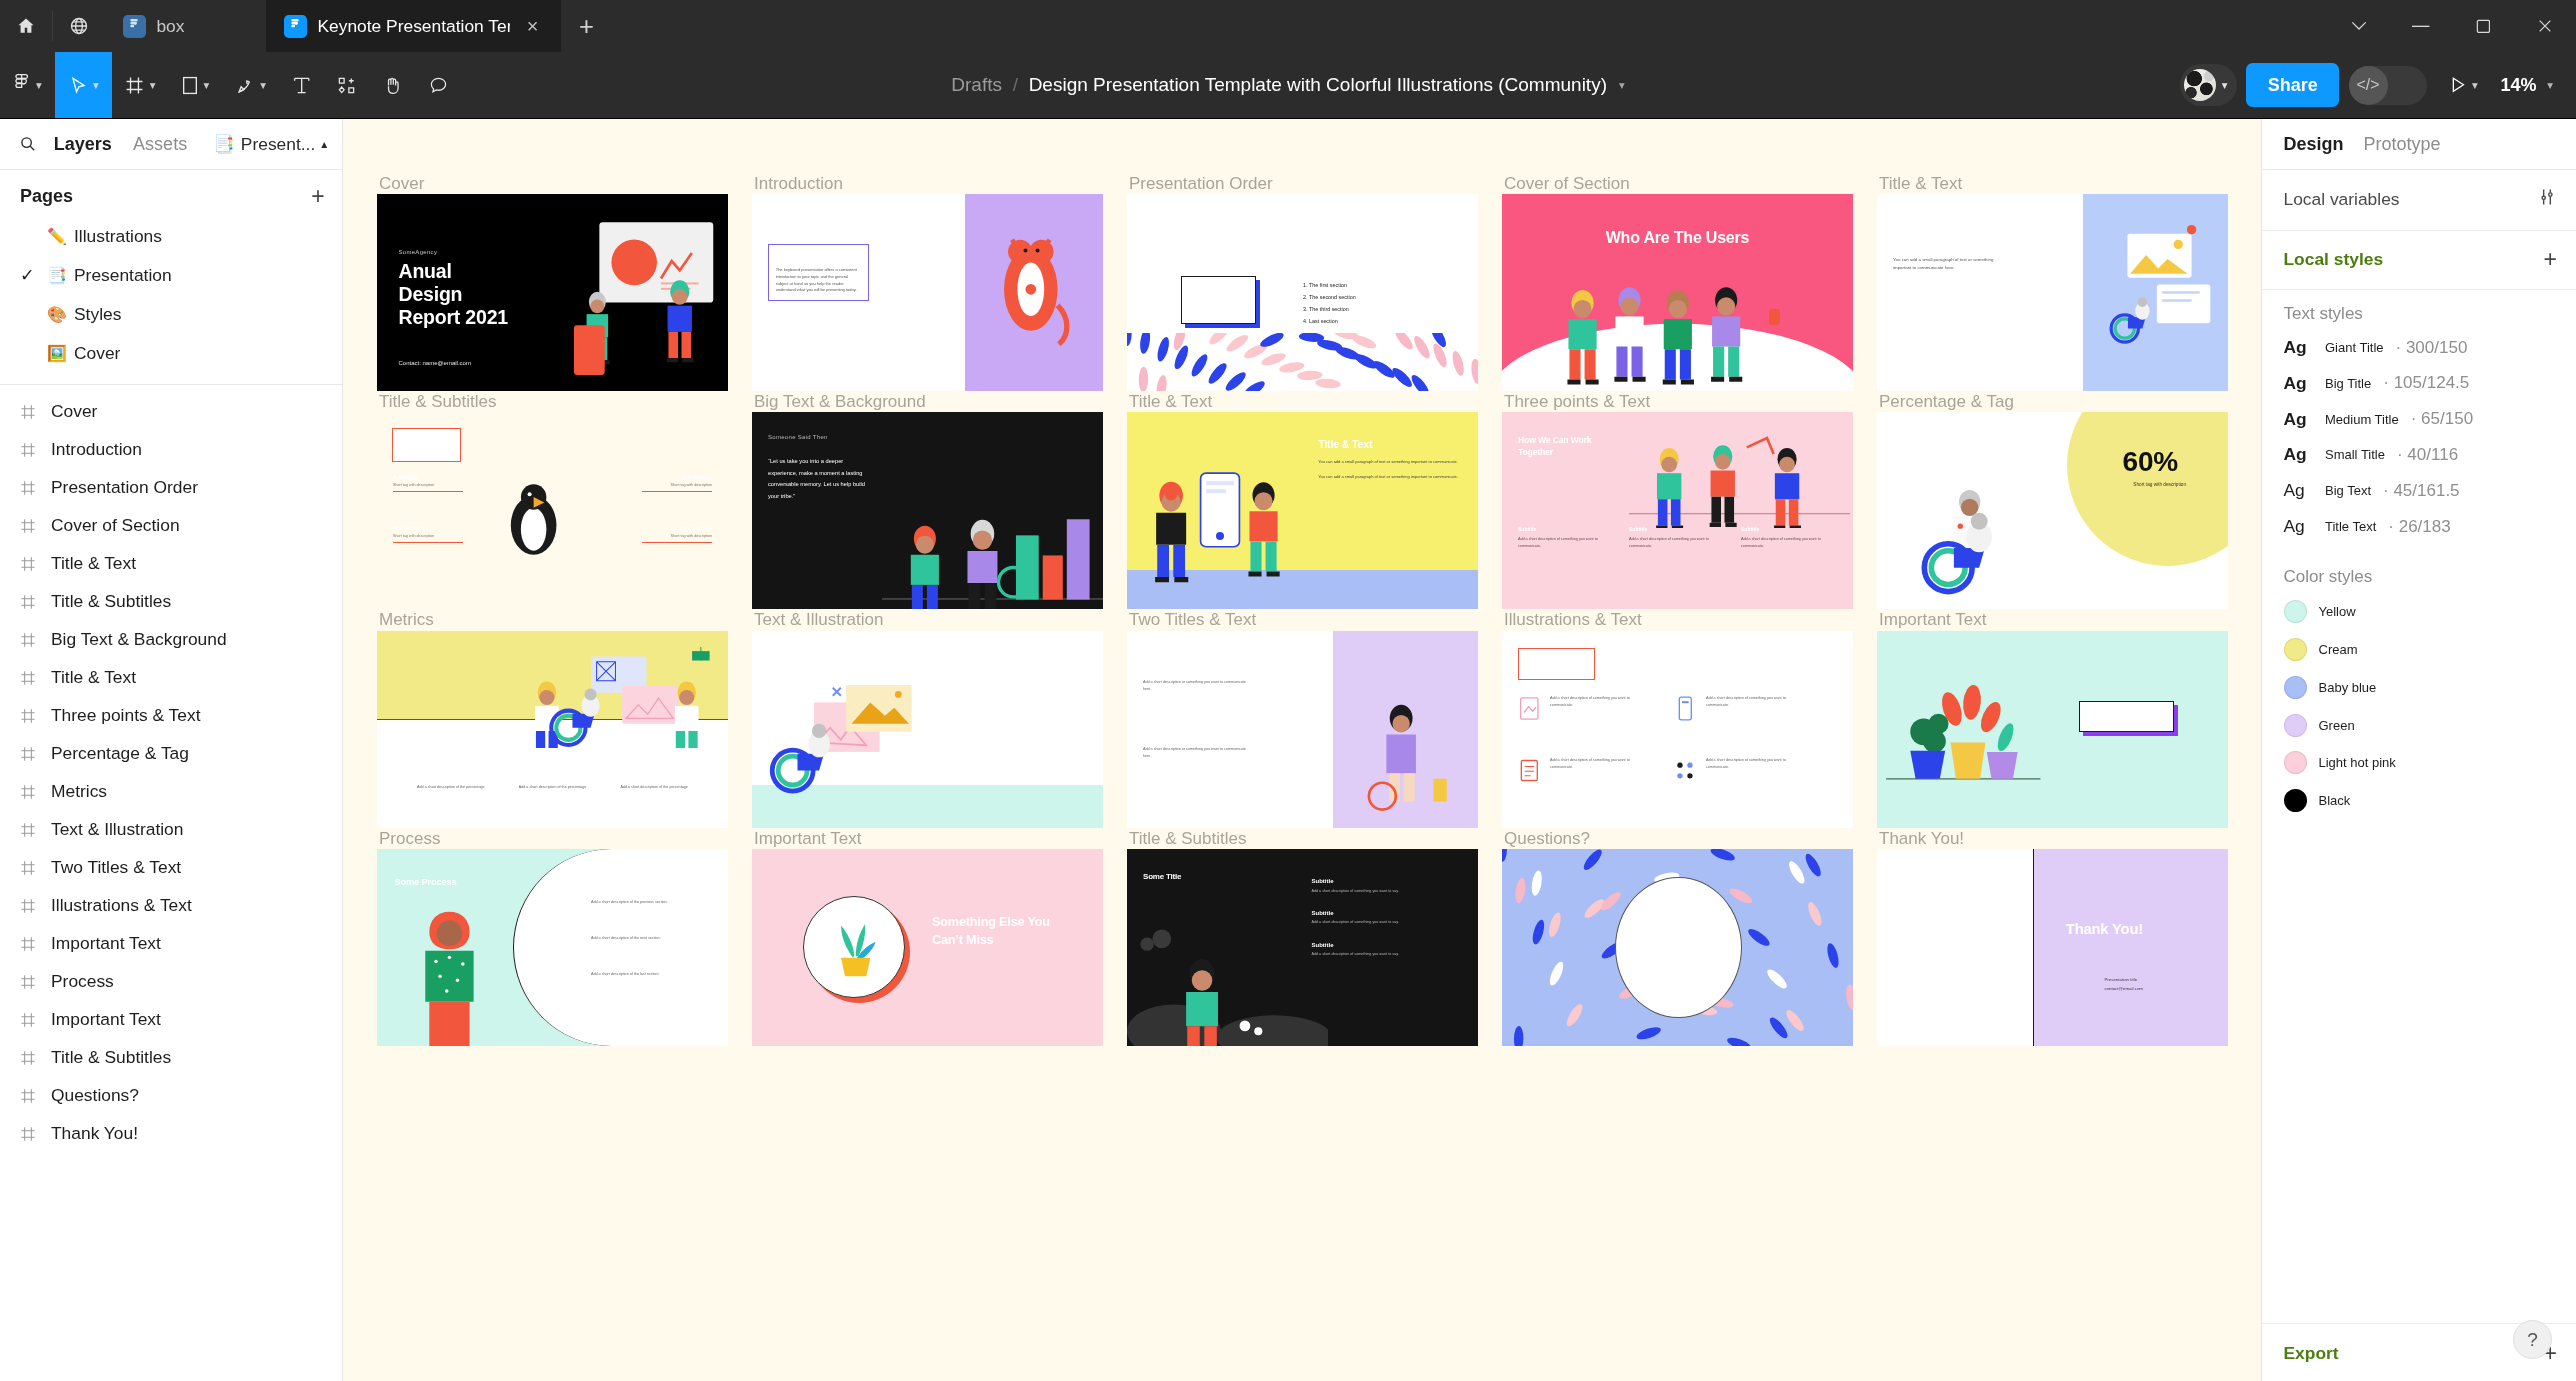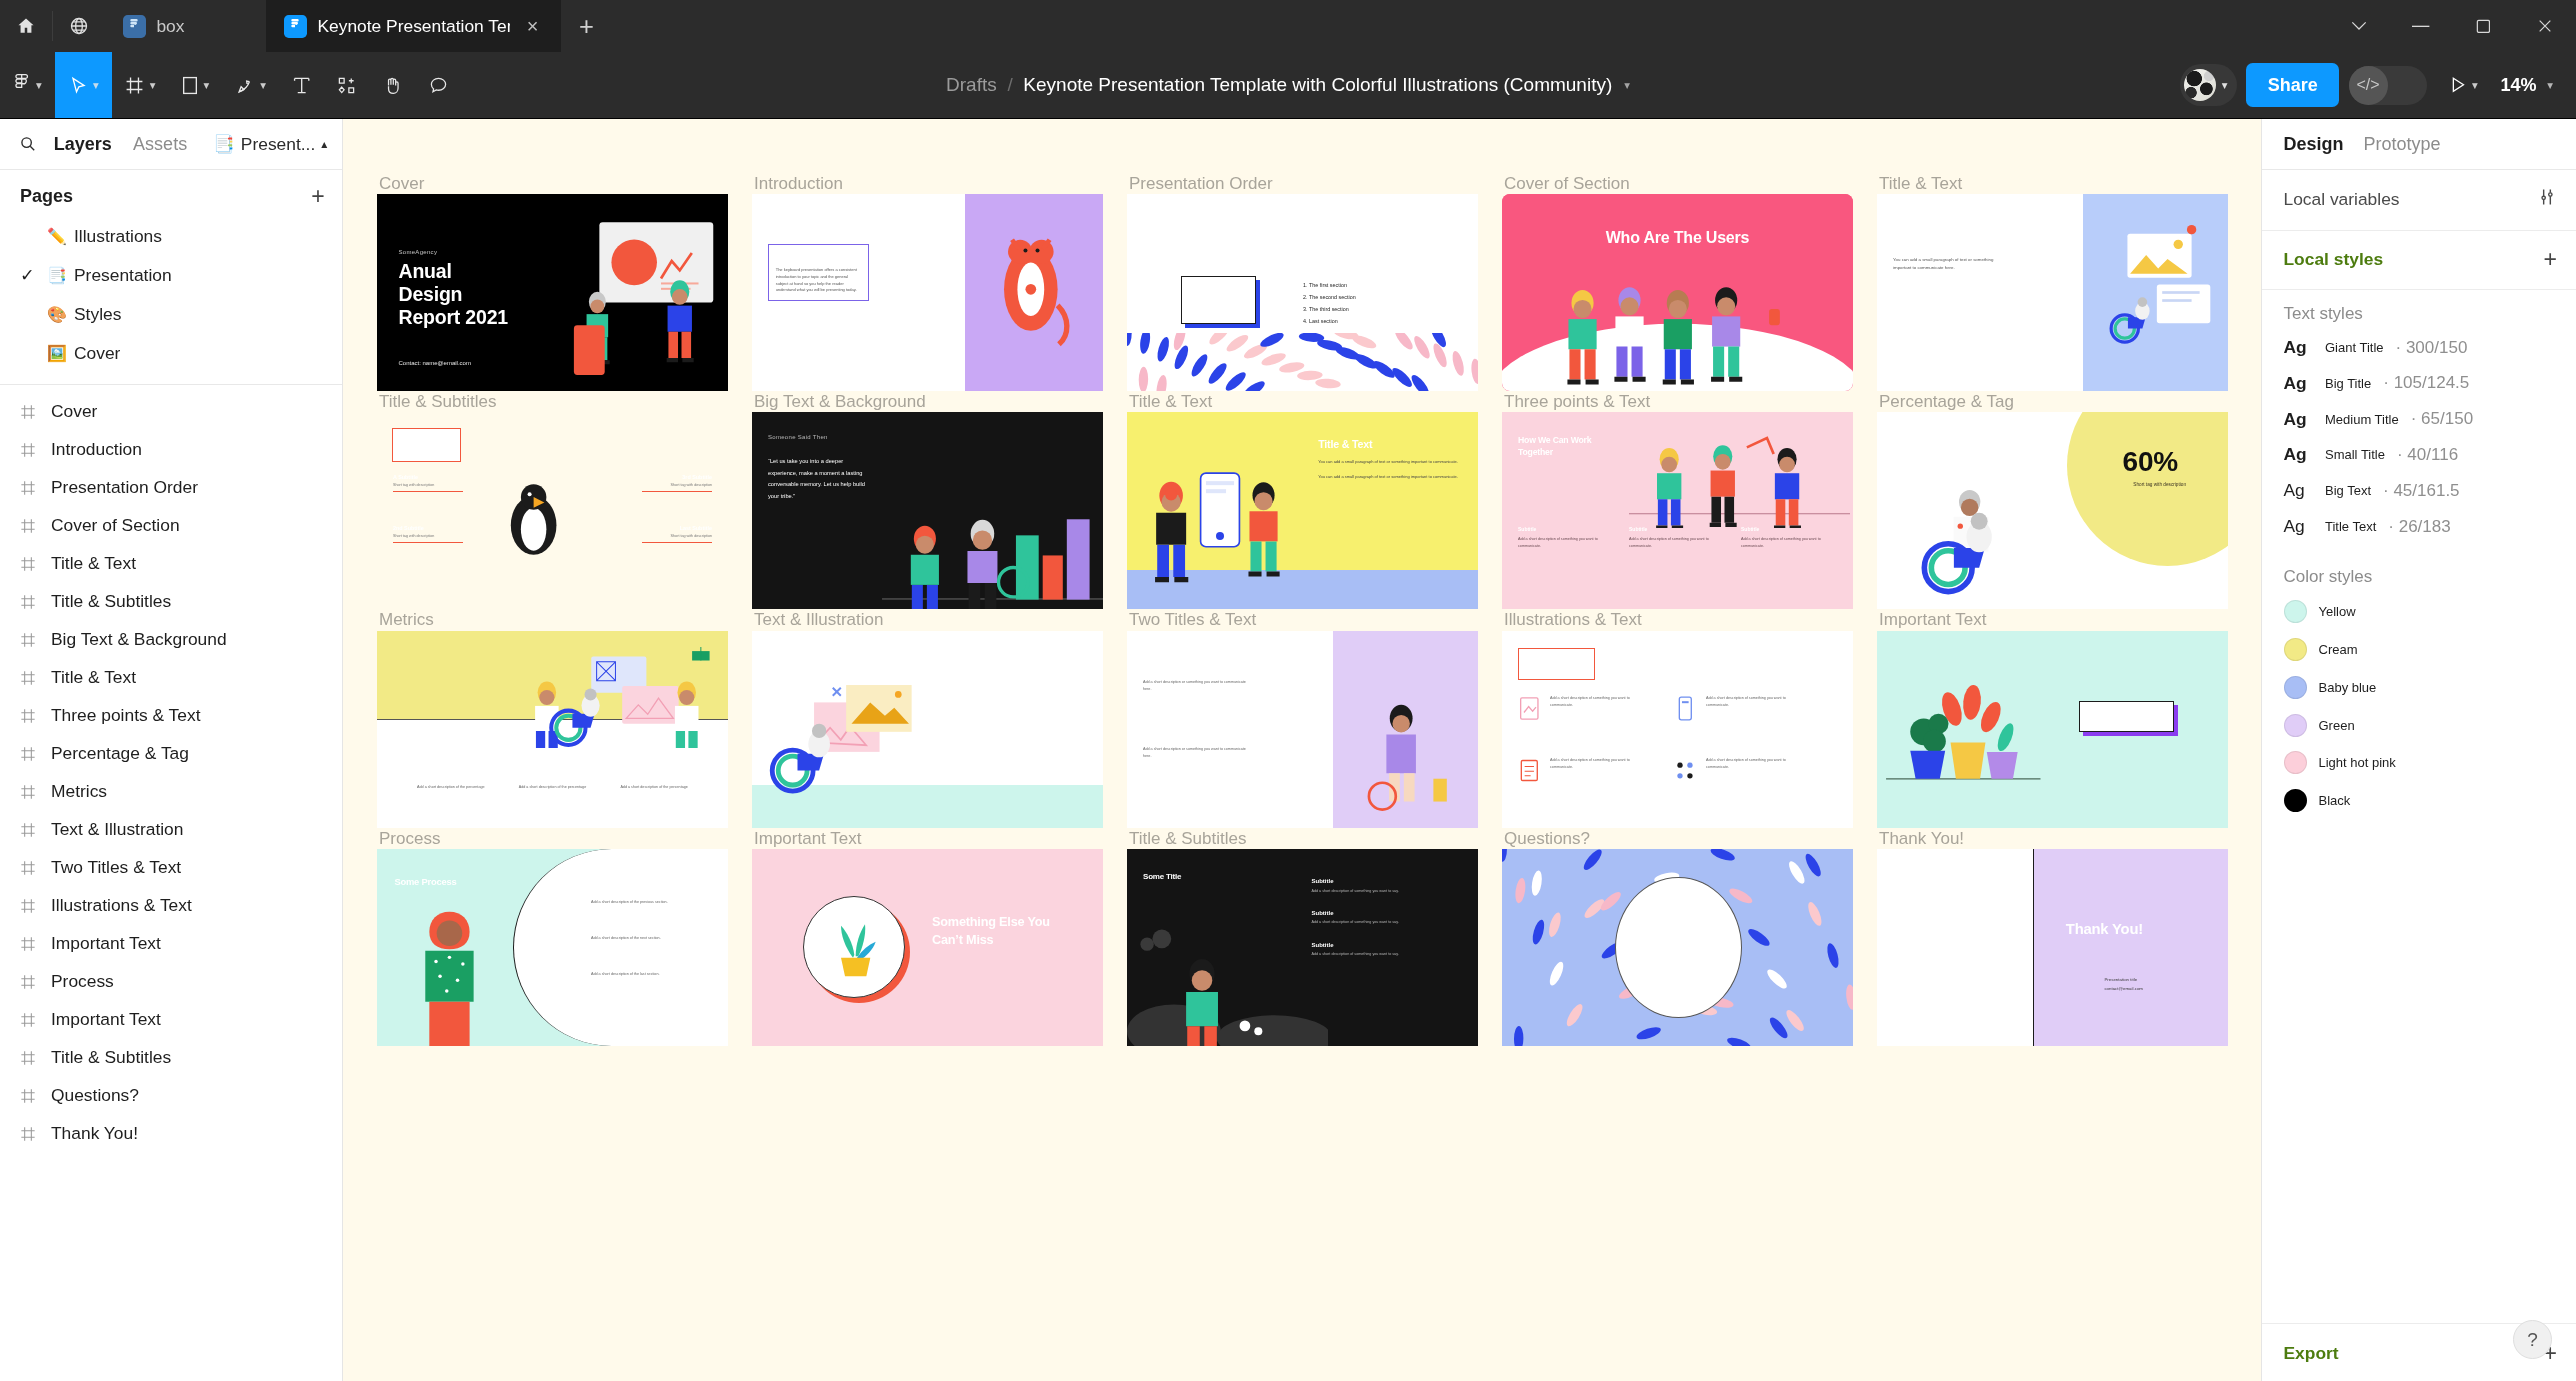--- a/index.html
+++ b/index.html
@@ -341,21 +341,21 @@
   </div>
   <div class="tool">
     <svg width="19" height="19" viewBox="0 0 24 24" fill="none" stroke="#e8e8e8" stroke-width="1.6">
         <path d="M12 3c5 0 9 3.4 9 7.5S17 18 12 18c-1 0-2-.1-2.9-.4L5 20l.8-3.6C4 15 3 12.9 3 10.5 3 6.4 7 3 12 3Z"></path>
       </svg>
   </div>
 
   <div class="toolbar-center">
     <span class="bc-drafts">Drafts</span>
     <span class="bc-slash">/</span>
-    <span class="bc-title">Keynote Presentation Template with Colorful Illustrations (Community)</span>
+    <span class="bc-title">Design Presentation Template with Colorful Illustrations (Community)</span>
     <span class="caret" style="pointer-events:auto;cursor:pointer;color:#b9b9b9">▾</span>
   </div>
 
   <div class="toolbar-right">
     <div class="avatar-wrap">
       <span class="avatar"></span>
       <span class="caret">▾</span>
     </div>
     <button class="share-btn">Share</button>
     <div class="devmode">
@@ -689,21 +689,21 @@
               <ellipse cx="326.5" cy="1" rx="7" ry="19" fill="#fbc9cd" transform="rotate(283 326.5 1)"></ellipse>
               <ellipse cx="464" cy="4" rx="7" ry="19" fill="#2b43e8" transform="rotate(330 464 4)"></ellipse>
               <ellipse cx="78.5" cy="7" rx="7" ry="19" fill="#f7b8c8" transform="rotate(17 78.5 7)"></ellipse>
               <ellipse cx="216" cy="10" rx="7" ry="19" fill="#2b43e8" transform="rotate(64 216 10)"></ellipse>
               <ellipse cx="353.5" cy="13" rx="7" ry="19" fill="#fbc9cd" transform="rotate(111 353.5 13)"></ellipse>
             </svg>
           </div>
         </div>
         <div class="cell">
           <div class="cell-label">Cover of Section</div>
-          <div class="frame" style="background: rgb(249, 87, 127); border-radius: 8px;">
+          <div class="frame" style="background: rgb(249, 87, 127);">
             <div style="position:absolute;inset:0;background:#f9577f"></div>
             <div class="s-title" style="position:absolute;left:0;right:0;top:35px;text-align:center;color:#fff;font-size:16px">Who Are The Users</div>
             <svg style="position:absolute;left:0;bottom:0" width="351" height="121" viewBox="0 0 523 180">
               <ellipse cx="261" cy="190" rx="280" ry="110" fill="#fff"></ellipse>
               <g transform="translate(120,100) scale(1.5)">
                 <ellipse cx="0" cy="-34" rx="11" ry="13" fill="#f5c844"></ellipse>
                 <circle cx="0" cy="-28" r="9" fill="#c98b6b"></circle>
                 <path d="M-14 -18h28v30h-28z" fill="#2fc49b"></path>
                 <path d="M-13 12h11v30h-11zM2 12h11v30h-11z" fill="#f2573d"></path>
                 <path d="M-15 42h13v5h-13zM3 42h13v5h-13z" fill="#1b1b1b"></path>

